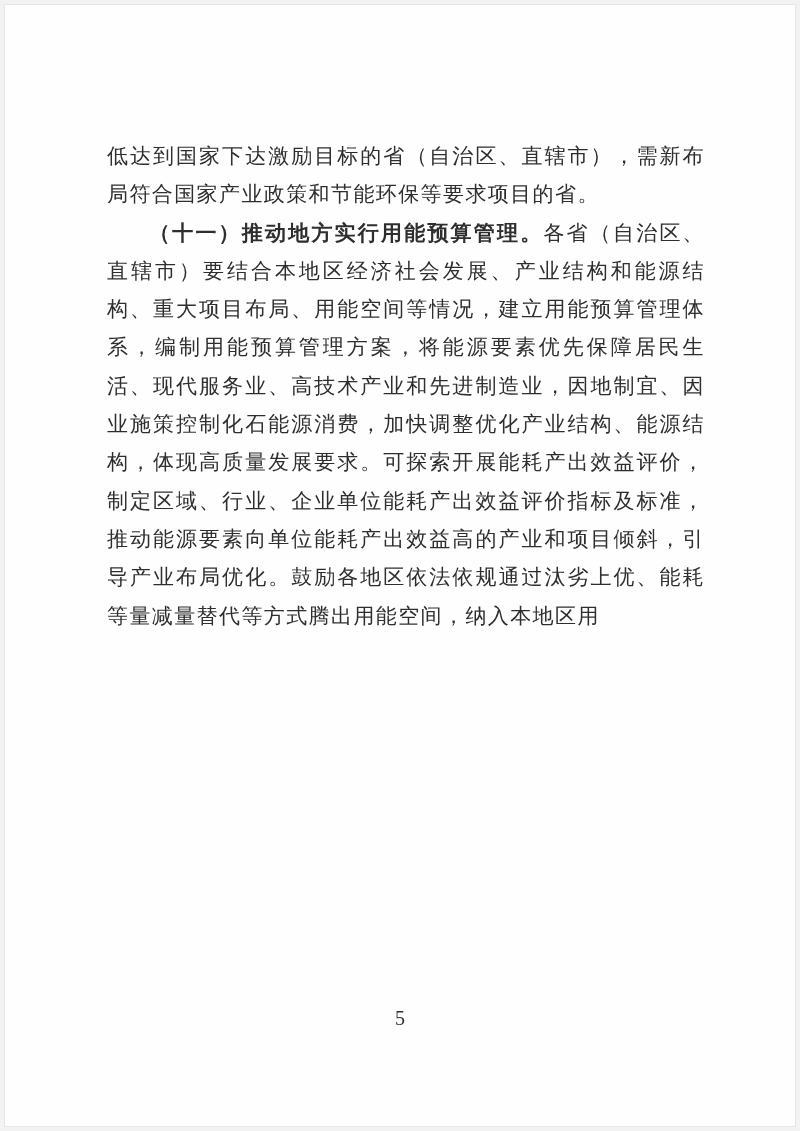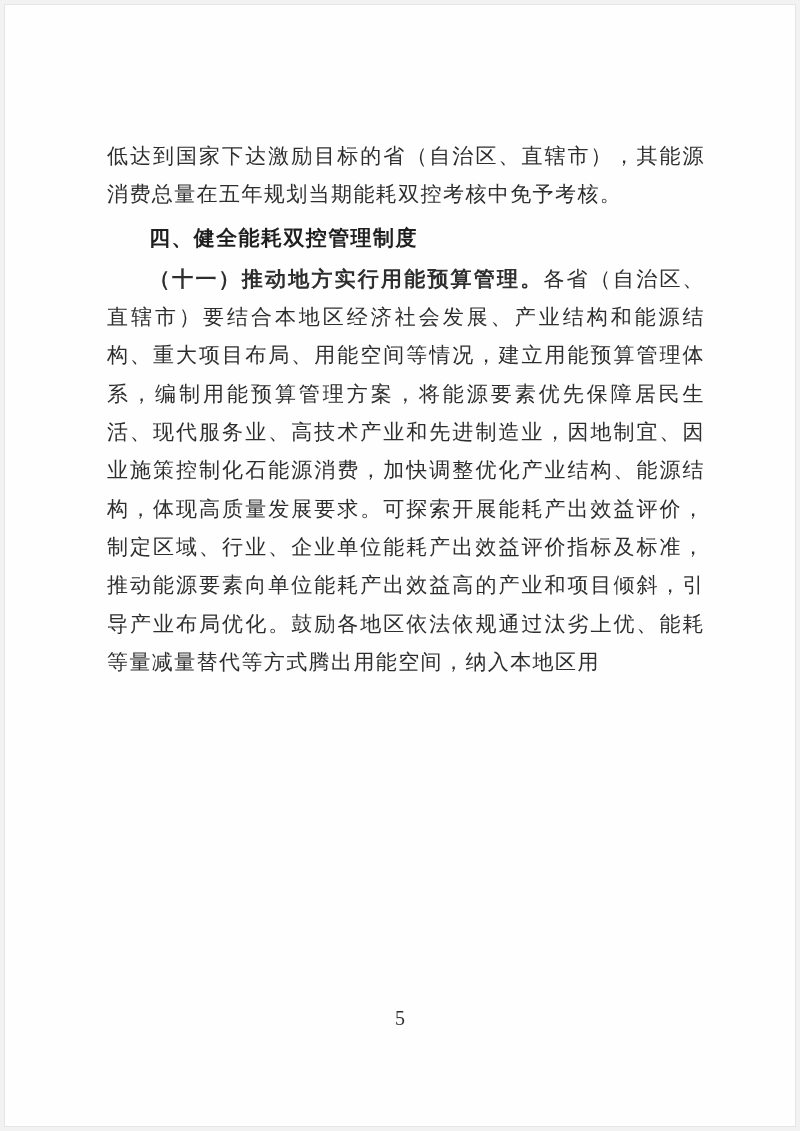--- a/index.html
+++ b/index.html
@@ -61,25 +61,24 @@
     letter-spacing: 0;
   }
 </style>
 </head>
 <body>
 
 <div class="page">
   <div class="content">
 
     <p class="body">
-      <span>低达到国家下达激励目标的省（自治区、直辖市），其能源消费总量在五年规划当期能耗双控考核中免予考核。</span>
+      <span>低达到国家下达激励目标的省（自治区、直辖市），需新布局符合国家产业政策和节能环保等要求项目的省。</span>
     </p>
 
 
-    <h2 class="section-heading">四、健全能耗双控管理制度</h2>
 
     <p class="body indent">
       <span class="lead">（十一）推动地方实行用能预算管理。</span><span>各省（自治区、直辖市）要结合本地区经济社会发展、产业结构和能源结构、重大项目布局、用能空间等情况，建立用能预算管理体系，编制用能预算管理方案，将能源要素优先保障居民生活、现代服务业、高技术产业和先进制造业，因地制宜、因业施策控制化石能源消费，加快调整优化产业结构、能源结构，体现高质量发展要求。可探索开展能耗产出效益评价，制定区域、行业、企业单位能耗产出效益评价指标及标准，推动能源要素向单位能耗产出效益高的产业和项目倾斜，引导产业布局优化。鼓励各地区依法依规通过汰劣上优、能耗等量减量替代等方式腾出用能空间，纳入本地区用</span>
     </p>
 
   </div>
 
   <div class="page-number">5</div>
 </div>
 

